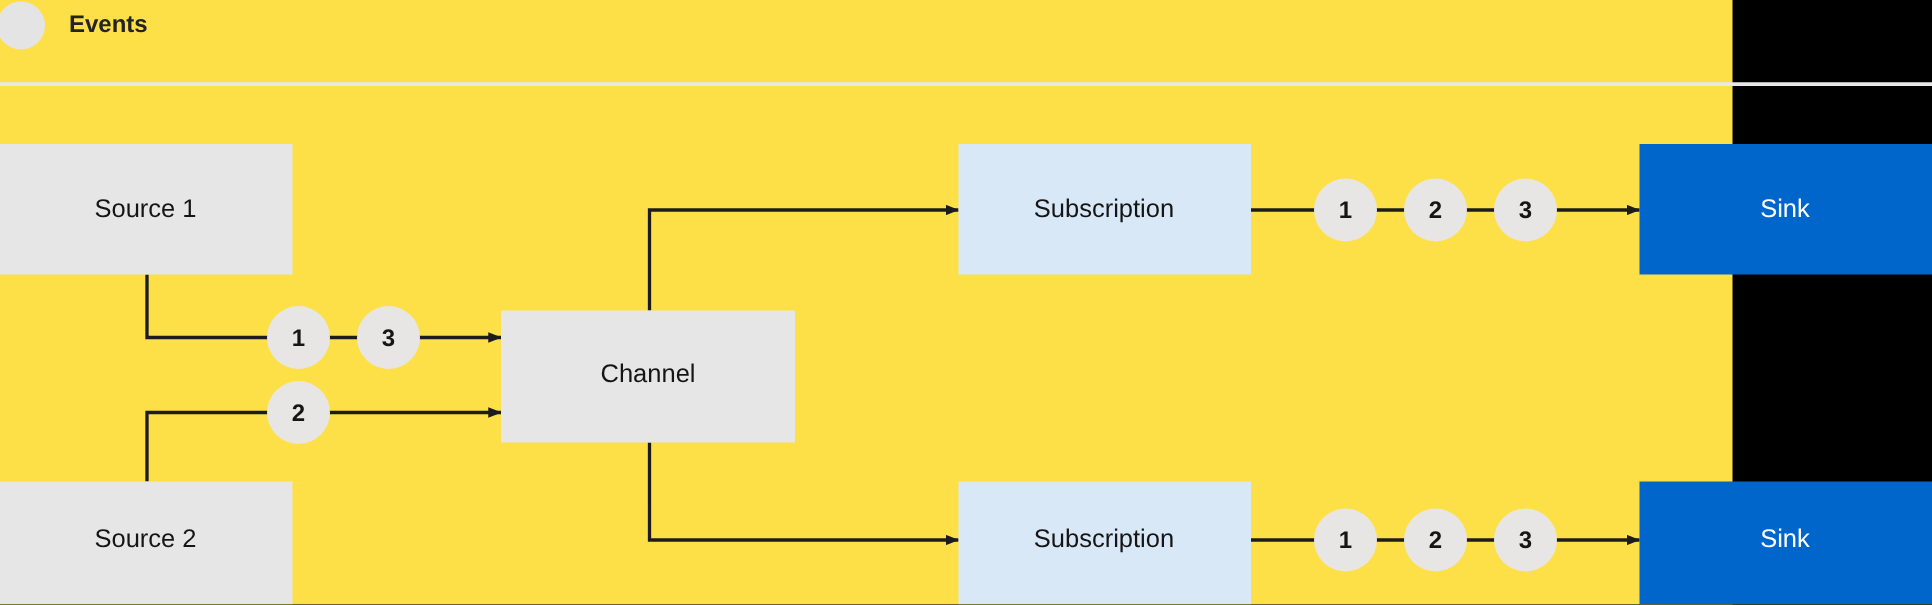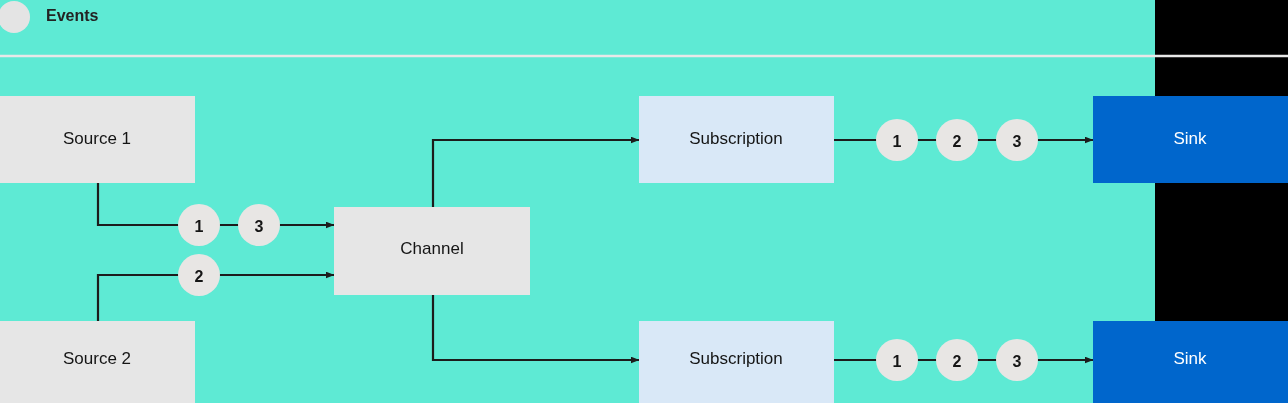--- a/index.html
+++ b/index.html
@@ -10,21 +10,21 @@
   body {
     width: 1288px;
     height: 403px;
     overflow: hidden;
     font-family: "Liberation Sans", sans-serif;
   }
   #diagram-root {
     position: relative;
     width: 1155px;
     height: 403px;
-    background: #5eead4;
+    background: #fde047;
   }
   svg.canvas {
     position: absolute;
     top: 0;
     left: 0;
     width: 1288px;
     height: 403px;
     display: block;
   }
   .node-label {

